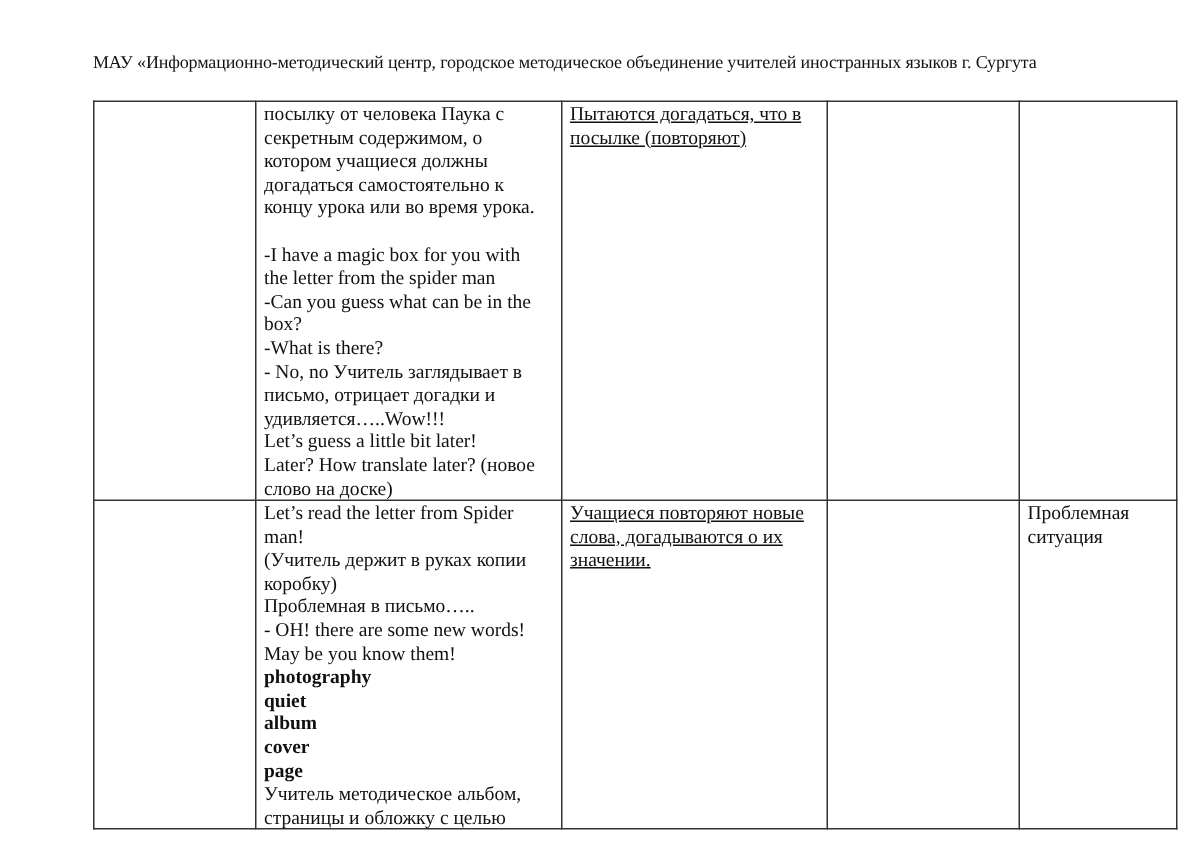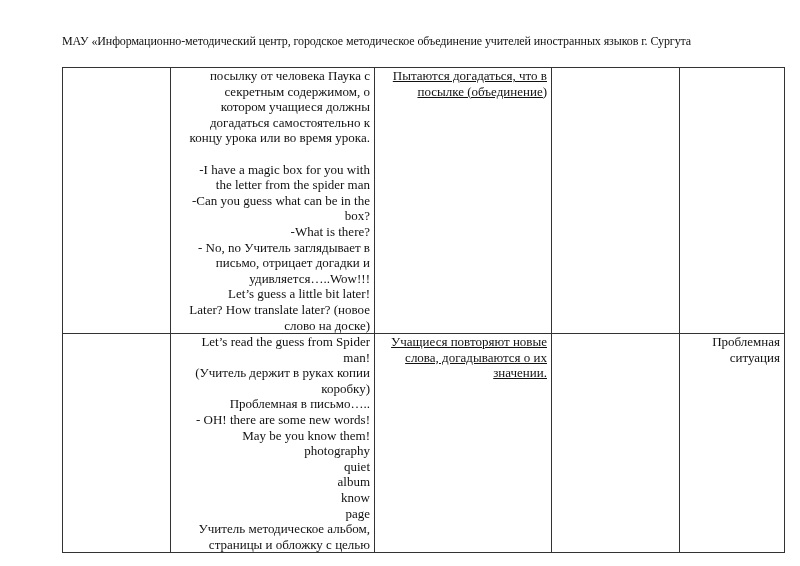--- a/index.html
+++ b/index.html
@@ -1,26 +1,26 @@
 <!DOCTYPE html>
 <html><head>
 <meta charset="utf-8">
 <style>
   html, body { margin:0; padding:0; background:#fff; }
   body { width:800px; height:566px; position:relative; overflow:hidden;
          font-family:"Liberation Serif","DejaVu Serif",serif; color:#111; }
   .header { position:absolute; left:62px; top:34px; font-size:12px; white-space:nowrap; letter-spacing:-0.1px; }
   table.lesson { position:absolute; left:62px; top:67px; border-collapse:collapse; table-layout:fixed; }
   table.lesson td { border:1.3px solid #333; vertical-align:top; padding:0 4px 0 5px;
-                    font-size:13px; line-height:15.6px;text-align:right; }
+                    font-size:13px; line-height:15.6px; }
   .c1 { width:98px; } .c2 { width:194px; } .c3 { width:167px;text-decoration:underline; } .c4 { width:118px; } .c5 { width:95px; }
   .r1 td { height:258px; }
   .r2 td { height:216px; }
   .line { display:block; white-space:nowrap; }
-  .b { font-weight:normal; }
+  .b { font-weight:bold; }
   .gap { height:15.6px; display:block; }
 </style>
 </head>
 <body>
 
 <div class="header">МАУ «Информационно-методический центр, городское методическое объединение учителей иностранных языков г. Сургута</div>
 
 <table class="lesson">
   <tbody>
       <tr class="r1">
@@ -39,39 +39,39 @@
       <span class="line">-What is there?</span>
       <span class="line">- No, no Учитель заглядывает  в</span>
       <span class="line">письмо, отрицает догадки   и</span>
       <span class="line">удивляется…..Wow!!!</span>
       <span class="line">Let’s guess a little bit later!</span>
       <span class="line">Later? How translate later? (новое</span>
       <span class="line">слово на доске)</span>
     </td>
     <td class="c3">
       <span class="line">Пытаются догадаться, что в</span>
-      <span class="line">посылке  (объединение)</span>
+      <span class="line">посылке  (повторяют)</span>
     </td>
     <td class="c4"></td>
     <td class="c5"></td>
   </tr>
   <tr class="r2">
     <td class="c1"></td>
     <td class="c2">
-      <span class="line">Let’s read the guess from Spider</span>
+      <span class="line">Let’s read the letter from Spider</span>
       <span class="line">man!</span>
       <span class="line">(Учитель держит в руках копии</span>
       <span class="line">коробку)</span>
       <span class="line">Проблемная  в письмо…..</span>
       <span class="line">- OH!  there are some new words!</span>
       <span class="line">May be you know them!</span>
       <span class="line b">photography</span>
       <span class="line b">quiet</span>
       <span class="line b">album</span>
-      <span class="line b">know</span>
+      <span class="line b">cover</span>
       <span class="line b">page</span>
       <span class="line">Учитель методическое альбом,</span>
       <span class="line">страницы и обложку с целью</span>
     </td>
     <td class="c3">
       <span class="line">Учащиеся повторяют новые</span>
       <span class="line">слова, догадываются о их</span>
       <span class="line">значении.</span>
     </td>
     <td class="c4"></td>

